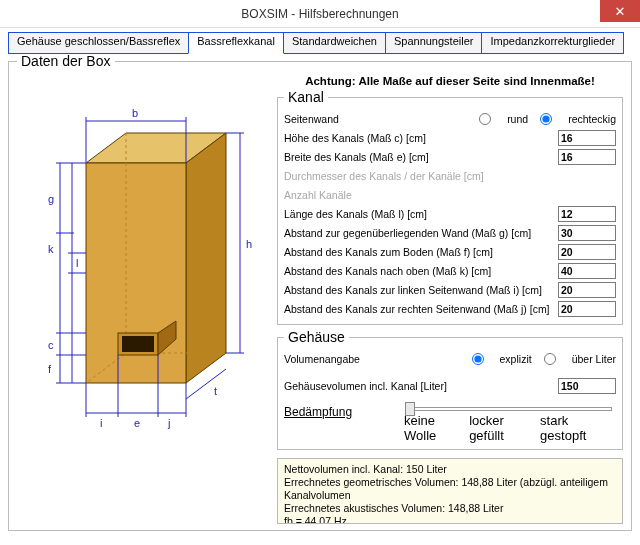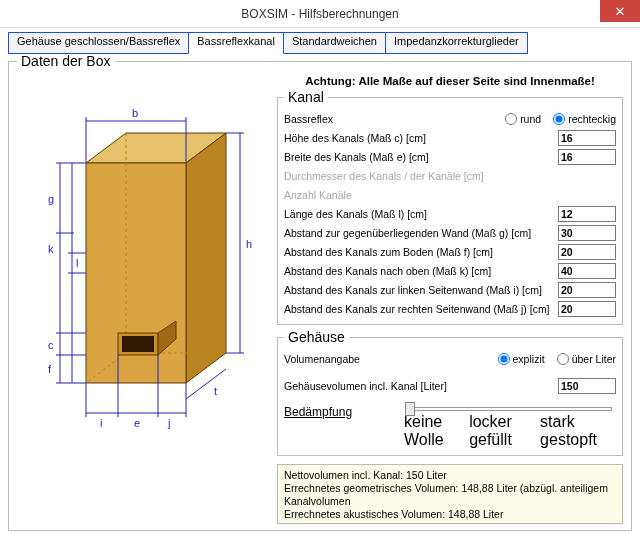--- a/index.html
+++ b/index.html
@@ -63,28 +63,28 @@
   .row .lbl.dis { color: #a7a7a7; }
   .row input[type=text] {
     width: 58px; height: 16px;
     border: 1px solid #7a7a7a;
     font-size: 10.5px;
     padding: 0 2px;
     font-family: inherit;
     font-weight: bold;
   }
   .radios { display: flex; align-items: center; gap: 12px; }
-  .radios label { display: flex; align-items: flex-end; gap: 3px; font-size: 10.5px; cursor: default; }
+  .radios label { display: flex; align-items: flex-end; gap: 16px; font-size: 10.5px; cursor: default; }
   input[type=radio] { margin: 0; width: 12px; height: 12px; }
   .slider-row { display: flex; align-items: flex-start; margin-top: 6px; }
   .slider-row .lbl { width: 120px; font-size: 12px; padding-top: 4px; text-decoration: underline; }
   .slider-box { flex: 1; }
   .slider-track { height: 4px; border: 1px solid #999; background: #fff; position: relative; margin: 6px 4px 2px 4px; }
   .slider-thumb { position: absolute; width: 10px; height: 14px; background: #e9e9e9; border: 1px solid #888; top: -6px; left: -4px; }
-  .slider-labels { display: flex; justify-content: flex-start; font-size: 16px; padding: 0 0px; }
+  .slider-labels { display: flex; justify-content: flex-start; font-size: 13px; padding: 0 0px; }
   .results {
     border: 1px solid #b9b9b9;
     background: #fdfce8;
     padding: 4px 6px;
     font-size: 10.5px;
     line-height: 13px;
     margin-top: 4px;
     height: 66px;
     overflow: hidden;
   }
@@ -107,20 +107,21 @@
     <span class="title">BOXSIM - Hilfsberechnungen</span>
     <div class="close">
       <span>✕</span>
     </div>
   </div>
   <div class="client">
     <div class="tabbar">
       <div class="tab">Gehäuse geschlossen/Bassreflex</div>
       <div class="tab active">Bassreflexkanal</div>
       <div class="tab">Standardweichen</div>
+      <div class="tab">Spannungsteiler</div>
       <div class="tab">Impedanzkorrekturglieder</div>
     </div>
 
     <fieldset class="main-fieldset">
       <legend>Daten der Box</legend>
 
       <div class="layout">
 
         <div class="diagram-col">
           <div class="diagram">
@@ -177,21 +178,21 @@
             </svg>
           </div>
         </div>
 
         <div class="form-col">
           <div class="warning">Achtung: Alle Maße auf dieser Seite sind Innenmaße!</div>
 
           <fieldset class="inner-fieldset">
             <legend>Kanal</legend>
             <div class="row">
-              <span class="lbl">Bassreflex</span>
+              <span class="lbl">Seitenwand</span>
               <div class="radios">
                 <label>
                     <input type="radio" name="kf" style=""> 
                     <span>rund</span>
                   </label>
                 <label>
                     <input type="radio" name="kf" checked="" style=""> 
                     <span>rechteckig</span>
                   </label>
               </div>

